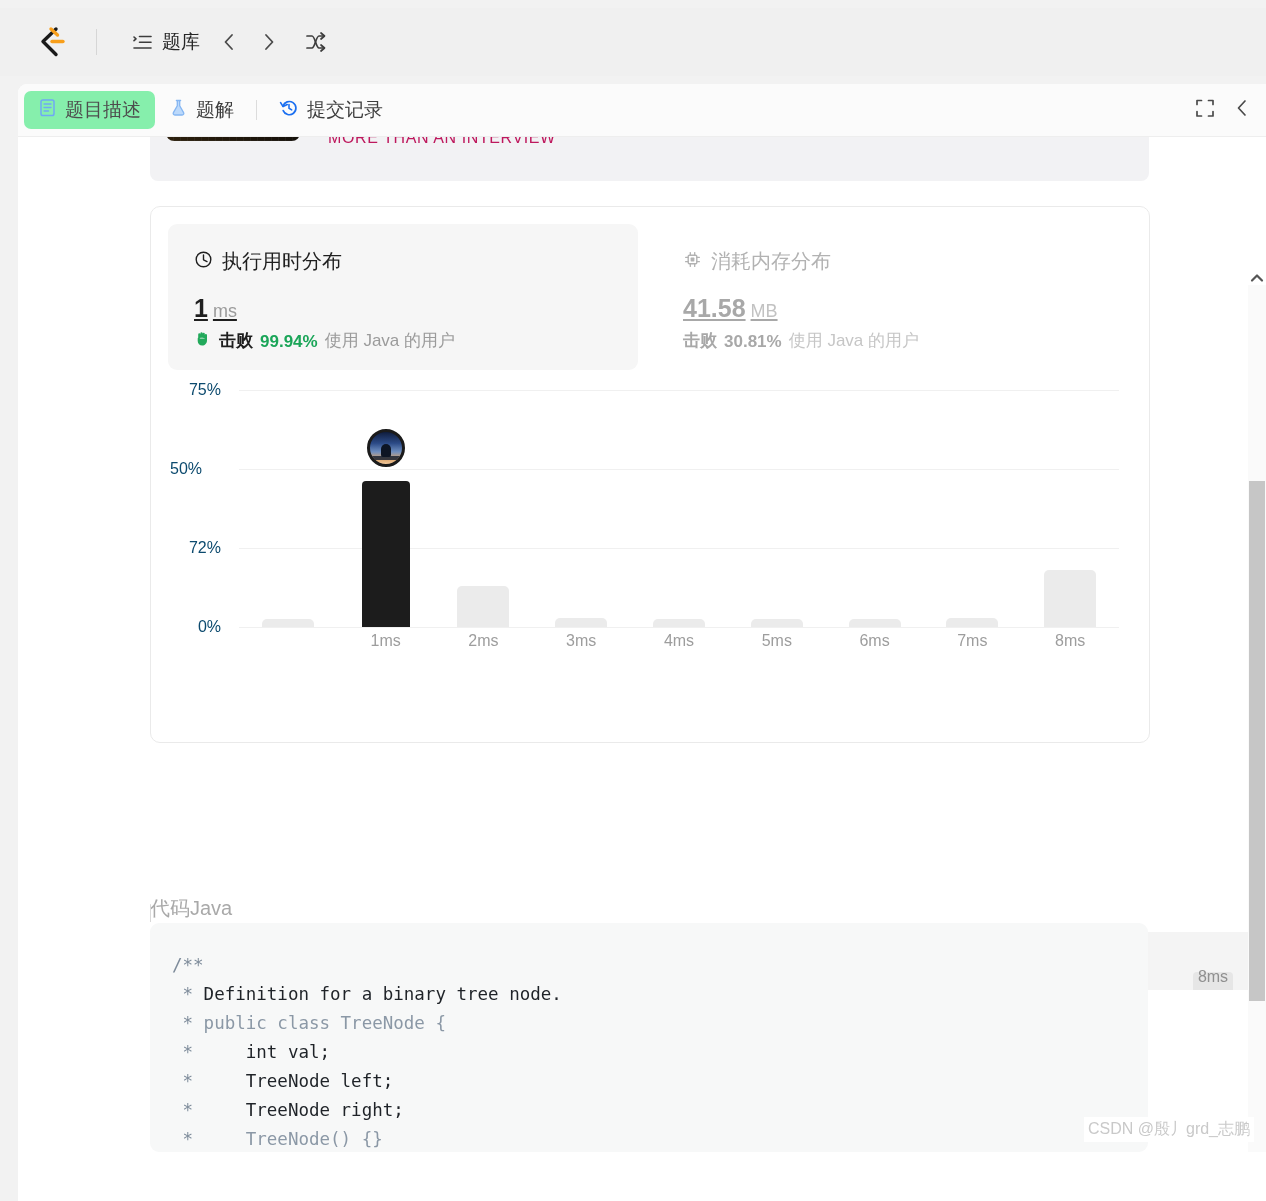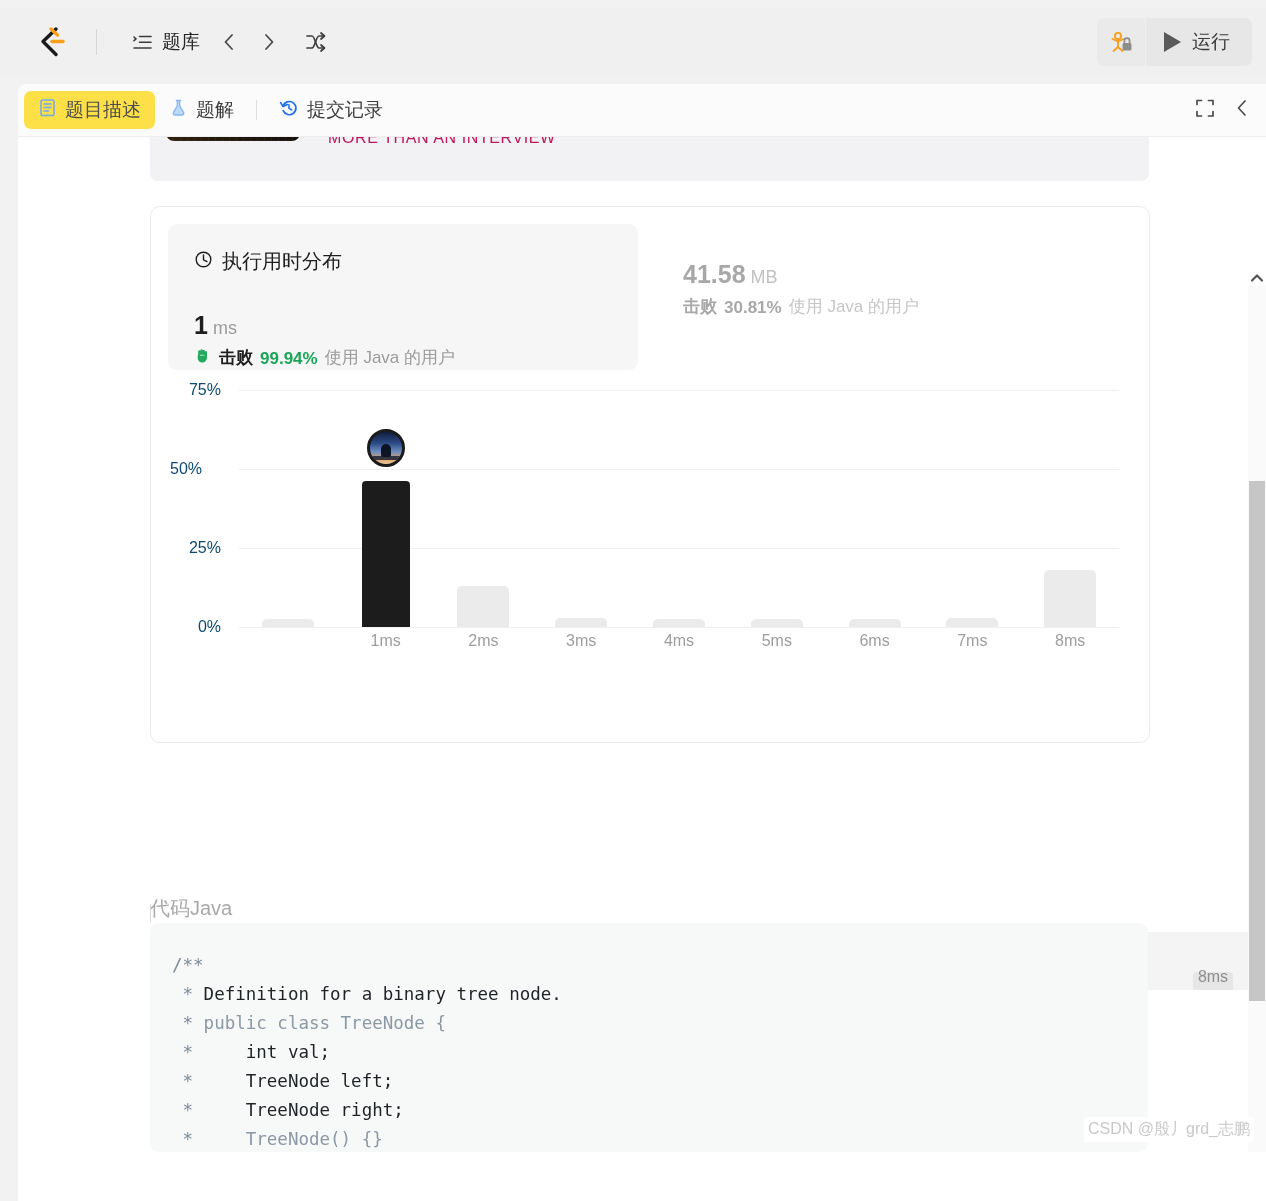--- a/index.html
+++ b/index.html
@@ -47,21 +47,21 @@
     background:#fff;border-radius:9px 0 0 0;overflow:hidden;
   }
   .tabbar{
     position:relative;height:52px;background:#fbfbfb;border-bottom:1px solid #eee;
     display:flex;align-items:center;padding-left:6px;
   }
   .tab{
     display:flex;align-items:center;gap:8px;height:38px;padding:0 14px;border-radius:7px;
     font-size:19px;color:#3e3e3e;cursor:pointer;white-space:nowrap;
   }
-  .tab.active{background:#fde047;color:#4e4e4e;}
+  .tab.active{background:#86efac;color:#4e4e4e;}
   .tab-sep{width:1px;height:20px;background:#dcdcdc;margin:0 8px;}
   .tabbar-right{margin-left:auto;display:flex;align-items:center;gap:16px;padding-right:14px;color:#4a4a4a;}
 
   .subbar{
     height:50px;display:flex;align-items:center;padding-left:24px;background:#fff;
     border-bottom:1px solid #f2f2f2;
   }
   .back-arrow{color:#4d4d4d;display:flex;align-items:center;cursor:pointer;}
   .subbar-title{margin-left:18px;font-size:20px;color:#5f6b7a;cursor:pointer;}
   .link-icon{margin-left:auto;margin-right:16px;color:#8a8a8a;cursor:pointer;}
@@ -91,21 +91,21 @@
     background:#fff;border:1px solid #eaeaea;border-radius:10px;
   }
 
   .stat-box{
     position:absolute;left:17px;top:17px;width:470px;height:146px;
     background:#f6f6f6;border-radius:9px;
   }
   .stat-head{display:flex;align-items:center;gap:9px;padding:24px 0 0 26px;}
   .stat-head .st{font-size:20px;color:#1f1f1f;}
   .stat-head.dim .st{color:#b2b2b2;}
-  .stat-val{padding-left:26px;margin-top:36px;font-size:25px;font-weight:bold;color:#1f1f1f;}
+  .stat-val{padding-left:26px;margin-top:19px;font-size:25px;font-weight:bold;color:#1f1f1f;text-decoration:underline;}
   .stat-val .u{font-size:18px;font-weight:normal;color:#9b9b9b;margin-left:5px;}
   .stat-sub{padding-left:26px;margin-top:6px;font-size:17px;color:#9b9b9b;display:flex;align-items:flex-end;gap:7px;}
   .stat-sub b{color:#1f1f1f;font-weight:bold;}
   .stat-sub .pct{color:#1aa558;font-weight:bold;}
   .hand{font-size:17px;}
 
   .stat-box2{position:absolute;left:530px;top:17px;width:470px;height:146px;}
   .stat-box2 .stat-head{padding-top:24px;padding-left:2px;}
   .stat-box2 .stat-val{padding-left:2px;color:#a8a8a8;}
   .stat-box2 .stat-val .u{color:#c2c2c2;}
@@ -215,38 +215,20 @@
       <div class="shuffle-btn">
         <svg width="24" height="24" viewBox="0 0 24 24">
           <path d="M3 6 L8 6 C11 6 12 18 15 18 L20 18" fill="none" stroke="#3c3c3c" stroke-width="1.7" stroke-linecap="round"></path>
           <path d="M3 18 L8 18 C11 18 12 6 15 6 L20 6" fill="none" stroke="#3c3c3c" stroke-width="1.7" stroke-linecap="round"></path>
           <path d="M17 3 L20.5 6 L17 9" fill="none" stroke="#3c3c3c" stroke-width="1.7" stroke-linecap="round" stroke-linejoin="round"></path>
           <path d="M17 15 L20.5 18 L17 21" fill="none" stroke="#3c3c3c" stroke-width="1.7" stroke-linecap="round" stroke-linejoin="round"></path>
         </svg>
       </div>
     </div>
 
-    <div class="tb-right">
-      <div class="debug-btn">
-        <svg width="28" height="28" viewBox="0 0 28 28">
-          <circle cx="11" cy="8" r="3.1" fill="none" stroke="#f89f1b" stroke-width="1.8"></circle>
-          <line x1="11" y1="11" x2="11" y2="19" stroke="#f89f1b" stroke-width="1.8" stroke-linecap="round"></line>
-          <line x1="11" y1="13.5" x2="5.5" y2="11" stroke="#f89f1b" stroke-width="1.8" stroke-linecap="round"></line>
-          <line x1="11" y1="13.5" x2="16.5" y2="11" stroke="#f89f1b" stroke-width="1.8" stroke-linecap="round"></line>
-          <line x1="11" y1="19" x2="6.5" y2="23" stroke="#f89f1b" stroke-width="1.8" stroke-linecap="round"></line>
-          <line x1="11" y1="19" x2="15.5" y2="23" stroke="#f89f1b" stroke-width="1.8" stroke-linecap="round"></line>
-          <rect x="15.5" y="15" width="9" height="7.5" rx="1.5" fill="#8d8d8d"></rect>
-          <path d="M17.4 15 v-2.3 a2.6 2.6 0 0 1 5.2 0 V15" fill="none" stroke="#8d8d8d" stroke-width="1.7"></path>
-        </svg>
-      </div>
-      <div class="run-btn">
-        <span class="play-tri"></span>
-        <span>运行</span>
-      </div>
-    </div>
   </div>
 
   <div class="panel">
 
     <div class="tabbar">
       <div class="tab active">
         <span>
           <svg width="19" height="19" viewBox="0 0 19 19">
             <rect x="3" y="2" width="13" height="15.5" rx="1.8" fill="none" stroke="#6fa8f5" stroke-width="1.5"></rect>
             <line x1="6" y1="6" x2="13" y2="6" stroke="#6fa8f5" stroke-width="1.4" stroke-linecap="round"></line>
@@ -324,40 +306,59 @@
                 <path d="M4.2 9.6 V5.4 a1.1 1.1 0 0 1 2.2 0 V9 M6.4 8.8 V4.3 a1.1 1.1 0 0 1 2.2 0 V8.8 M8.6 8.8 V4.8 a1.1 1.1 0 0 1 2.2 0 V9.2 M10.8 9.4 V6.2 a1.1 1.1 0 0 1 2.2 0 v5.1 c0 3.2 -2.1 5.3 -4.8 5.3 c-2.6 0 -4.5 -1.9 -4.5 -4.5 V9.6 a1.1 1.1 0 0 1 2.2 0 z" fill="#22a95b"></path>
               </svg>
             </span>
             <b>击败</b>
             <span class="pct">99.94%</span>
             <span>使用 Java 的用户</span>
           </div>
         </div>
 
         <div class="stat-box2">
+          <div class="stat-head dim">
+            <span>
+              <svg width="19" height="19" viewBox="0 0 19 19">
+                <rect x="5.2" y="5.2" width="8.6" height="8.6" rx="1.2" fill="none" stroke="#b2b2b2" stroke-width="1.4"></rect>
+                <rect x="7.6" y="7.6" width="3.8" height="3.8" rx="0.6" fill="#b2b2b2"></rect>
+                <g stroke="#b2b2b2" stroke-width="1.3" stroke-linecap="round">
+                  <line x1="7.3" y1="5.2" x2="7.3" y2="2.6"></line>
+                    <line x1="11.7" y1="5.2" x2="11.7" y2="2.6"></line>
+                  <line x1="7.3" y1="13.8" x2="7.3" y2="16.4"></line>
+                    <line x1="11.7" y1="13.8" x2="11.7" y2="16.4"></line>
+                  <line x1="5.2" y1="7.3" x2="2.6" y2="7.3"></line>
+                    <line x1="5.2" y1="11.7" x2="2.6" y2="11.7"></line>
+                  <line x1="13.8" y1="7.3" x2="16.4" y2="7.3"></line>
+                    <line x1="13.8" y1="11.7" x2="16.4" y2="11.7"></line>
+                </g>
+              </svg>
+            </span>
+            <span class="st">消耗内存分布</span>
+          </div>
           <div class="stat-val">
             <span>41.58</span><span class="u">MB</span>
           </div>
           <div class="stat-sub">
             <b>击败</b>
             <b>30.81%</b>
             <span>使用 Java 的用户</span>
           </div>
         </div>
 
         <div class="chart">
           <div id="chart-grid">
               <div class="gridline" style="top: 250px;"></div>
               <div class="gridline" style="top: 170.886px;"></div>
               <div class="gridline" style="top: 91.7722px;"></div>
               <div class="gridline" style="top: 12.6582px;"></div>
             </div>
           <div id="chart-yticks">
               <div class="ylab" style="top: 250px; right: 896px; left: 0px; width: 70px;">0%</div>
-              <div class="ylab" style="top: 170.886px; right: 896px; left: 0px; width: 70px;">25%</div>
+              <div class="ylab" style="top: 170.886px; right: 896px; left: 0px; width: 70px;">72%</div>
               <div class="ylab" style="top: 91.7722px; right: 896px; left: 0px; width: 70px; text-align: center;">50%</div>
               <div class="ylab" style="top: 12.6582px; right: 896px; left: 0px; width: 70px;">75%</div>
             </div>
           <div class="plot" id="chart-plot">
               <div class="bar" style="width: 52px; height: 7.91139px; left: 22.8889px;"></div>
               <div class="bar hl" style="width: 48px; height: 145.57px; left: 122.667px;"></div>
               <div class="bar" style="width: 52px; height: 41.1392px; left: 218.444px;"></div>
               <div class="bar" style="width: 52px; height: 9.49367px; left: 316.222px;"></div>
               <div class="bar" style="width: 52px; height: 7.91139px; left: 414px;"></div>
               <div class="bar" style="width: 52px; height: 7.91139px; left: 511.778px;"></div>

